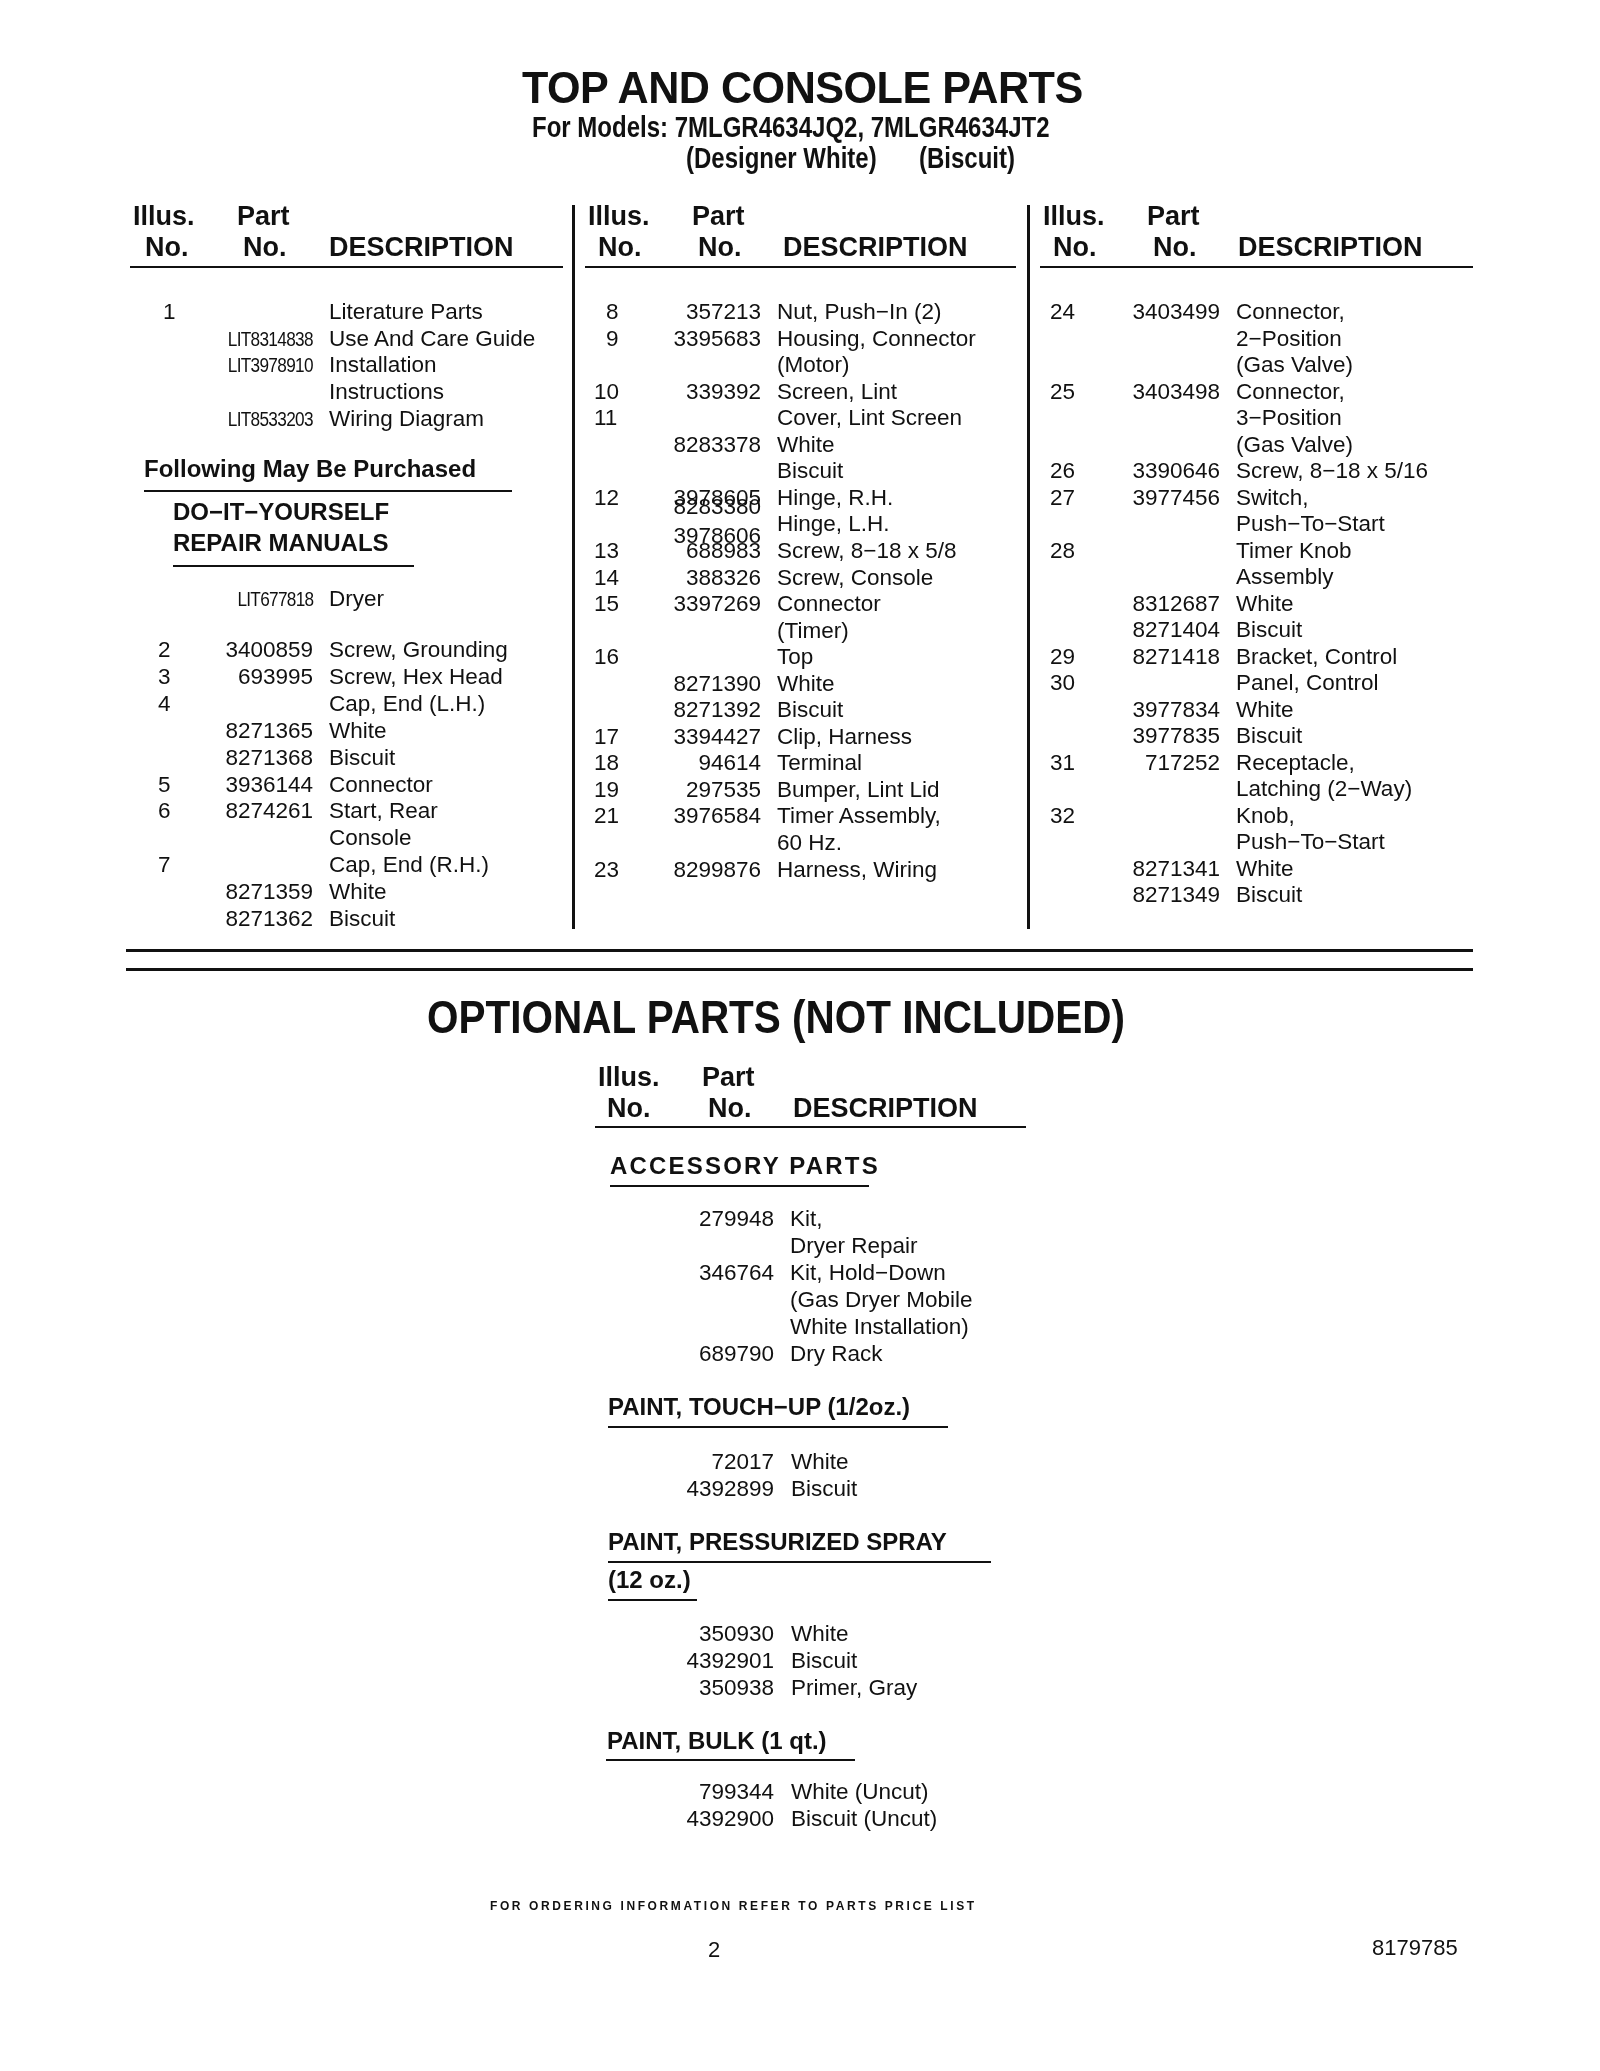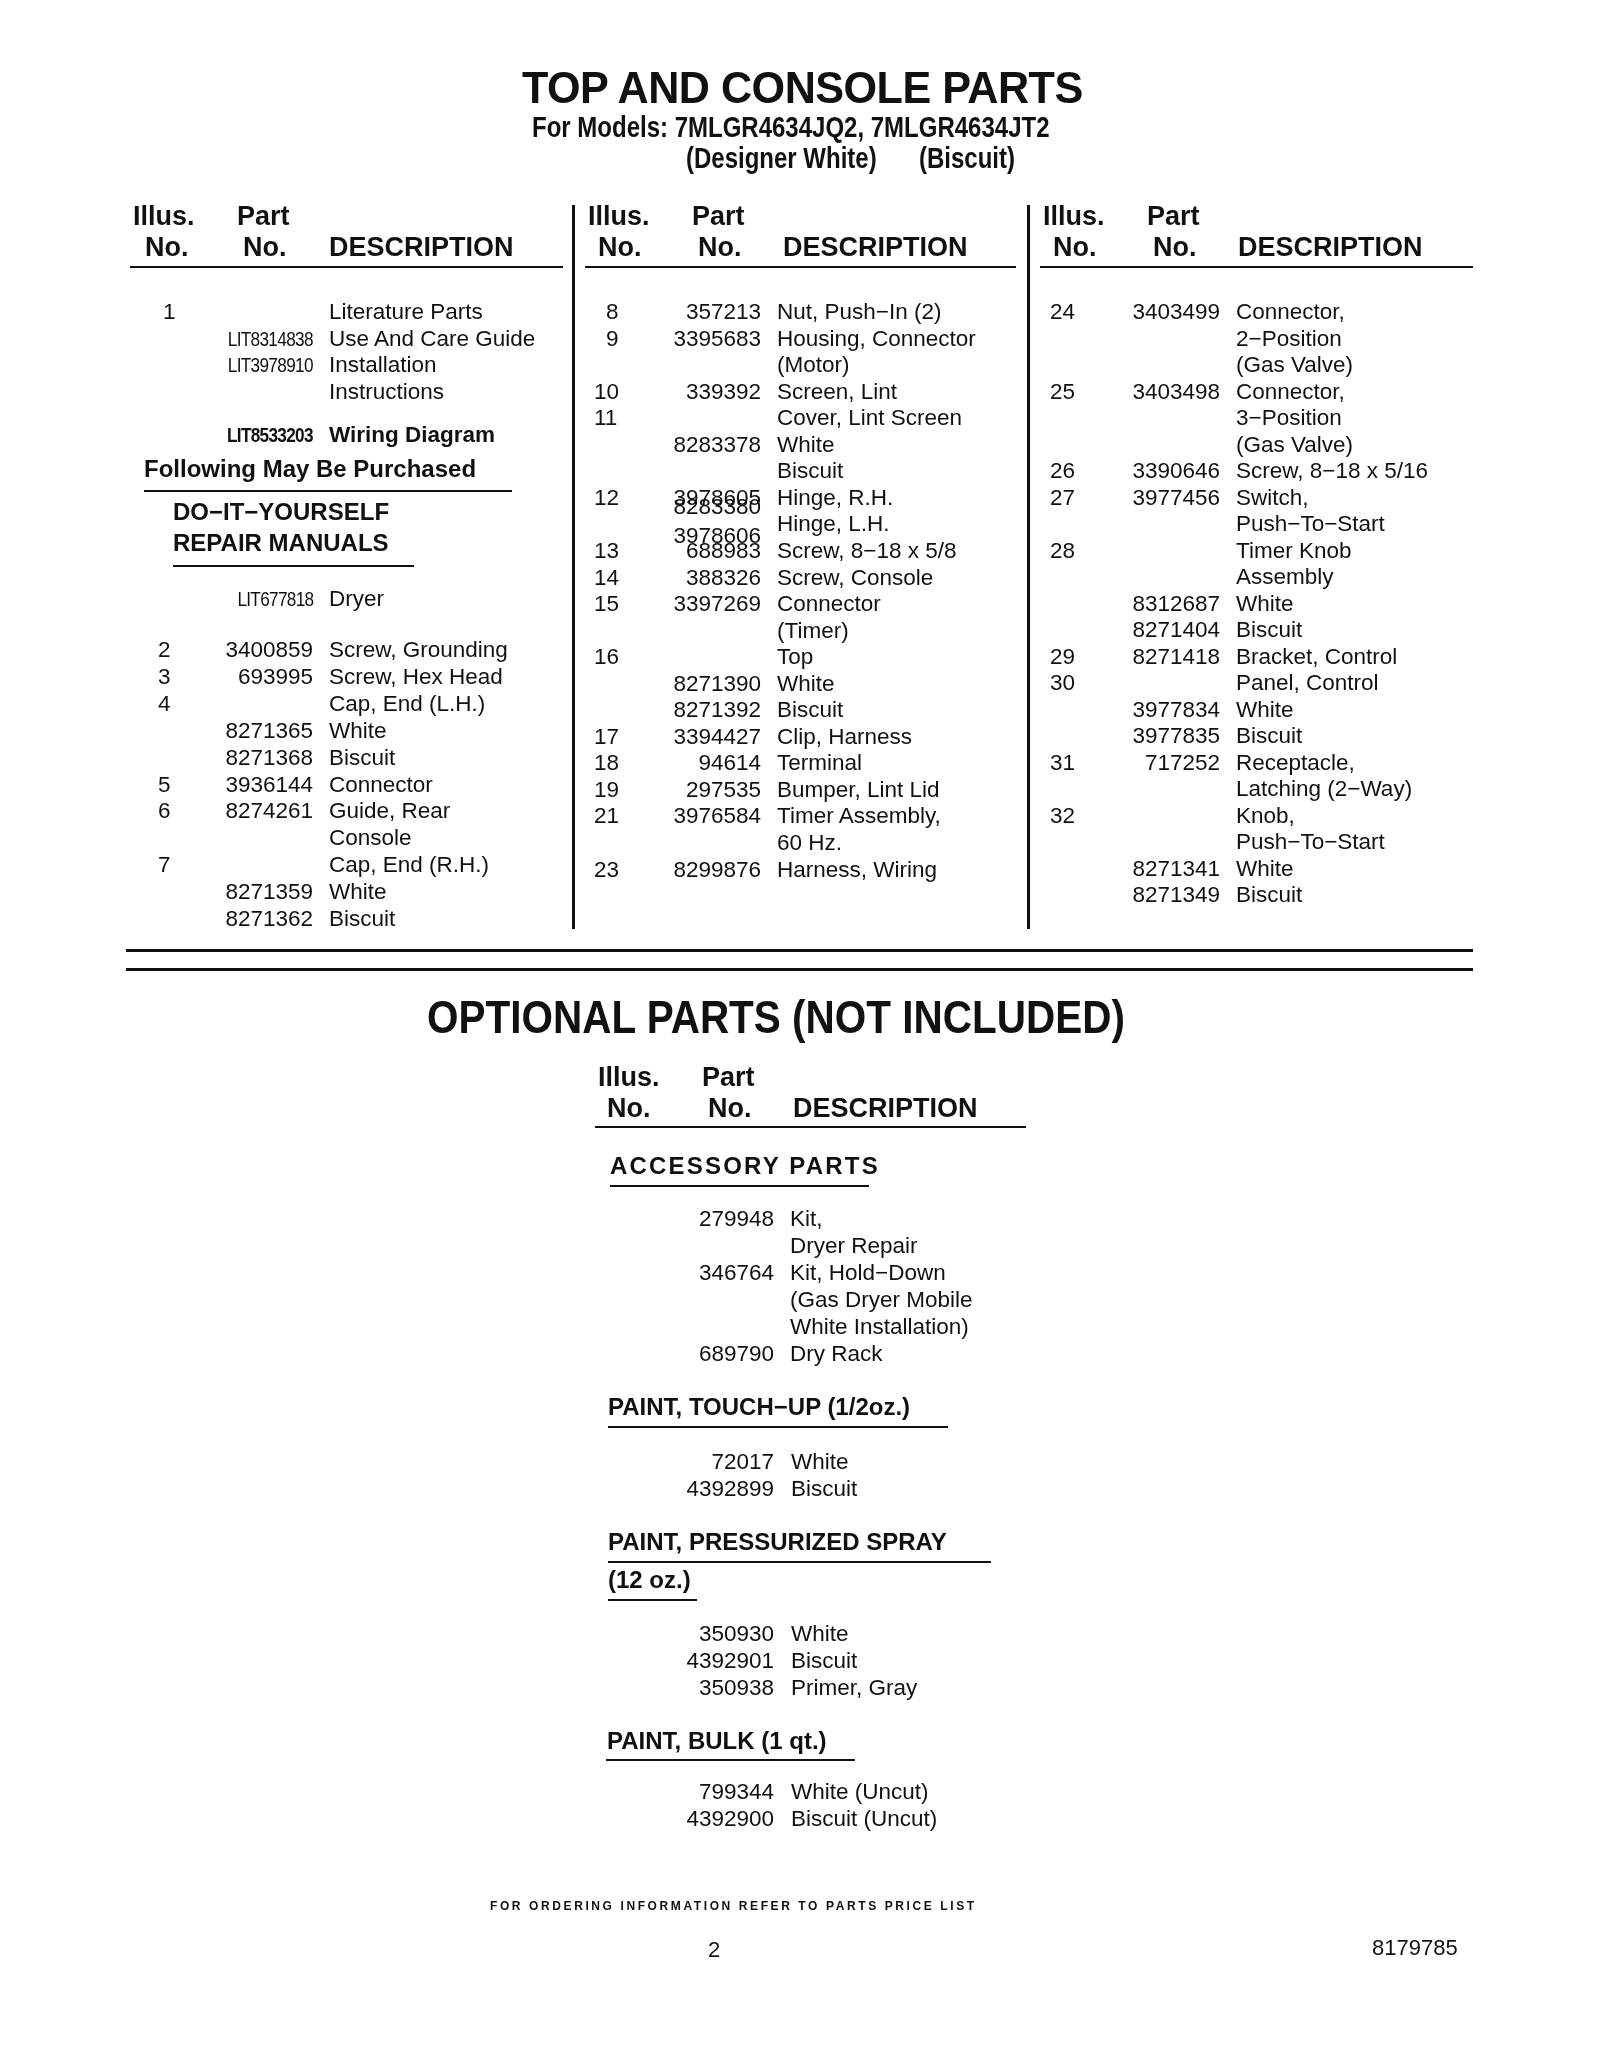--- a/index.html
+++ b/index.html
@@ -72,21 +72,21 @@
     <div class="row" style="left: 0px; top: 53.2px; width: 1600px;">
       <span class="illus" style="left: 158px;"></span>
       <span class="part" style="left: 153px; width: 160px;"><span class="lit">LIT3978910</span></span>
       <span class="desc" style="left: 329px;">Installation</span>
     </div>
     <div class="row" style="left: 0px; top: 79.8px; width: 1600px;">
       <span class="illus" style="left: 158px;"></span>
       <span class="part" style="left: 153px; width: 160px;"></span>
       <span class="desc" style="left: 329px;">Instructions</span>
     </div>
-    <div class="row" style="left: 0px; top: 123px; width: 1500px; font-weight: bold;">
+    <div class="row" style="left: 0px; top: 107px; width: 1500px;">
       <span class="illus" style="left: 158px;"></span>
       <span class="part" style="left: 153px; width: 160px;"><span class="lit">LIT8533203</span></span>
       <span class="desc" style="left: 329px;">Wiring Diagram</span>
     </div>
   </div>
 
 <div class="abs sect" style="left:144px; top:455px;">Following May Be Purchased</div>
 <div class="rule" style="left:144px; top:490px; width:368px;"></div>
 <div class="abs sect" style="left:173px; top:498px;">DO−IT−YOURSELF</div>
 <div class="abs sect" style="left:173px; top:529px;">REPAIR MANUALS</div>
@@ -126,21 +126,21 @@
       <span class="desc" style="left: 329px;">Biscuit</span>
     </div>
     <div class="row" style="left: 0px; top: 134.5px; width: 1600px;">
       <span class="illus" style="left: 158px;">5</span>
       <span class="part" style="left: 153px; width: 160px;">3936144</span>
       <span class="desc" style="left: 329px;">Connector</span>
     </div>
     <div class="row" style="left: 0px; top: 161.4px; width: 1600px;">
       <span class="illus" style="left: 158px;">6</span>
       <span class="part" style="left: 153px; width: 160px;">8274261</span>
-      <span class="desc" style="left: 329px;">Guide, Rear</span>
+      <span class="desc" style="left: 329px;">Start, Rear</span>
     </div>
     <div class="row" style="left: 0px; top: 188.3px; width: 1600px;">
       <span class="illus" style="left: 158px;"></span>
       <span class="part" style="left: 153px; width: 160px;"></span>
       <span class="desc" style="left: 329px;">Console</span>
     </div>
     <div class="row" style="left: 0px; top: 215.2px; width: 1600px;">
       <span class="illus" style="left: 158px;">7</span>
       <span class="part" style="left: 153px; width: 160px;"></span>
       <span class="desc" style="left: 329px;">Cap, End (R.H.)</span>

